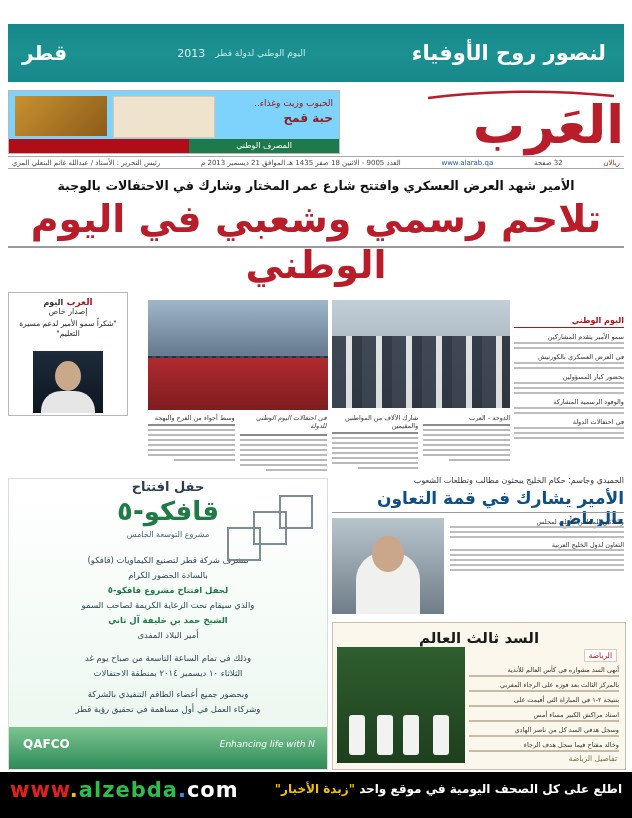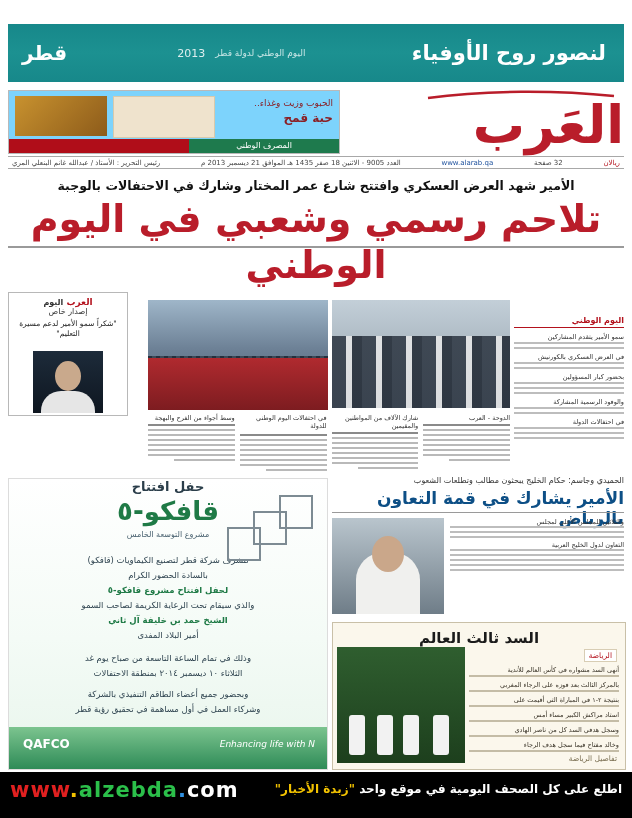--- a/index.html
+++ b/index.html
@@ -349,21 +349,21 @@
       <div class="ln t"></div>
         <div class="ln"></div>
         <div class="ln"></div>
         <div class="ln"></div>
       <div class="ln"></div>
         <div class="ln"></div>
         <div class="ln"></div>
         <div class="ln s"></div>
     </div>
     <div class="txtcol">
-      <div style="font-size:6.5px;color:#333;text-align:right;margin-bottom:4px;">في احتفالات اليوم الوطني للدولة</div>
+      <div style="font-size:6.5px;color:#333;text-align:right;margin-bottom:4px;font-style:italic;">في احتفالات اليوم الوطني للدولة</div>
       <div class="ln t"></div>
         <div class="ln"></div>
         <div class="ln"></div>
         <div class="ln"></div>
       <div class="ln"></div>
         <div class="ln"></div>
         <div class="ln"></div>
         <div class="ln s"></div>
     </div>
     <div class="txtcol">

